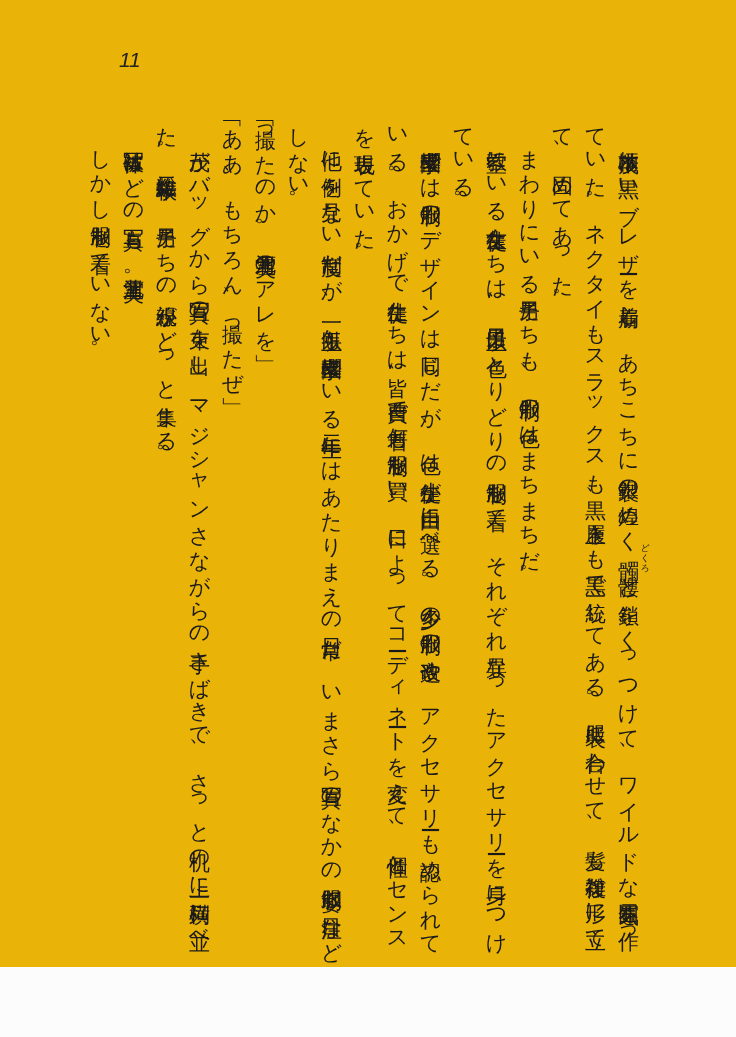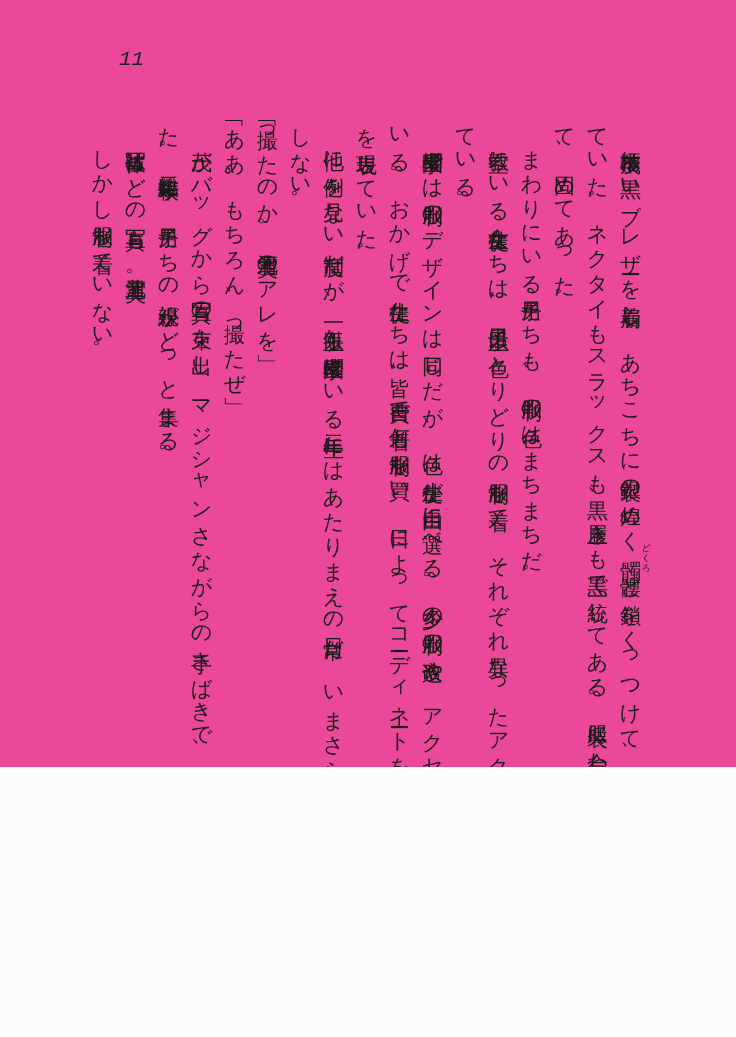--- a/index.html
+++ b/index.html
@@ -3,24 +3,24 @@
 <meta charset="utf-8">
 <style>
   html, body {
     margin: 0;
     padding: 0;
     background: #fcfcfc;
   }
   .page {
     position: relative;
     width: 736px;
-    height: 767px;
-    background: #ec4899;
+    height: 967px;
+    background: #eab308;
     overflow: hidden;
-    font-family: Liberation Mono, monospace;
+    font-family: Liberation Sans, sans-serif;
   }
   .page-number {
     position: absolute;
     left: 119px;
     top: 48px;
     font-size: 21px;
     font-style: italic;
     color: #222222;
   }
   .text-block {

